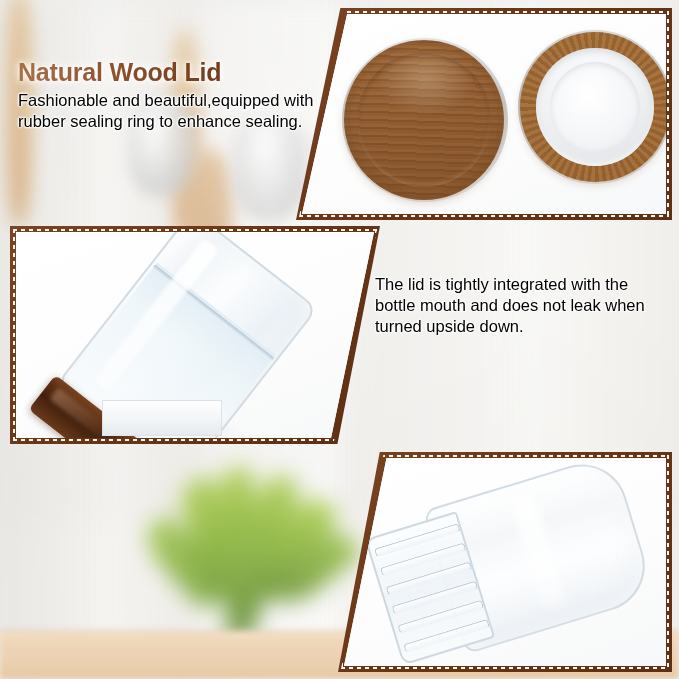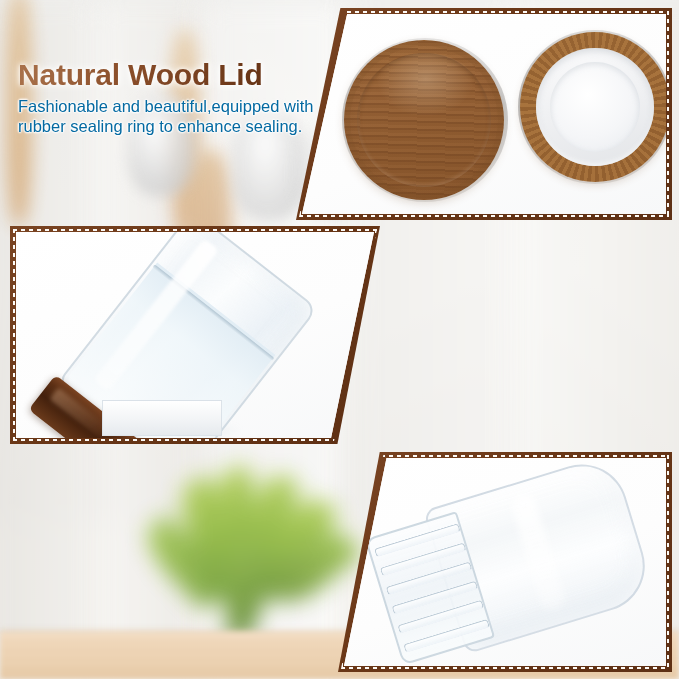--- a/index.html
+++ b/index.html
@@ -440,37 +440,37 @@
     height: 118px;
     border-radius: 12px;
     background: linear-gradient(180deg,rgba(255,255,255,.92),rgba(255,255,255,.35));
     filter: blur(3px);
   }
 
   
   .feature-text { position: absolute; }
   .feature-title {
     margin: 0 0 4px 0;
-    font-size: 30px;
+    font-size: 25px;
     font-weight: bold;
     letter-spacing: -0.2px;
     line-height: 1.12;
     background: linear-gradient(90deg, #a9714a 0%, #8a4e2a 35%, #6b3718 75%, #5c2d12 100%);
     -webkit-background-clip: text;
     background-clip: text;
     color: transparent;
     -webkit-text-fill-color: transparent;
     filter: drop-shadow(0 0 2px rgba(255,255,255,.95))
             drop-shadow(0 0 4px rgba(255,255,255,.8));
   }
   .feature-body {
     margin: 0;
     font-size: 16.5px;
     line-height: 1.26;
-    color: #0369a1;
+    color: #000000;
     text-shadow:
        0 0 3px #ffffff,  1px 0 2px #ffffff, -1px 0 2px #ffffff,
        0 1px 2px #ffffff, 0 -1px 2px #ffffff;
   }
 
   #text-lid     { left: 18px;  top: 58px;  width: 304px; }
   #text-sealing { left: 375px; top: 274px; width: 294px; }
   #text-mouth   { left: 18px;  top: 496px; width: 312px; }
 </style>
 </head>
@@ -553,16 +553,17 @@
     </div>
     <div class="stitch"></div>
   </div>
 
   <div class="feature-text" id="text-lid">
     <h2 class="feature-title">Natural Wood Lid</h2>
     <p class="feature-body">Fashionable and beautiful,equipped with rubber sealing ring to enhance sealing.</p>
   </div>
 
   <div class="feature-text" id="text-sealing">
+    <p class="feature-body">The lid is tightly integrated with the bottle mouth and does not leak when turned upside down.</p>
   </div>
 
 
 </div>
 
 </body></html>

